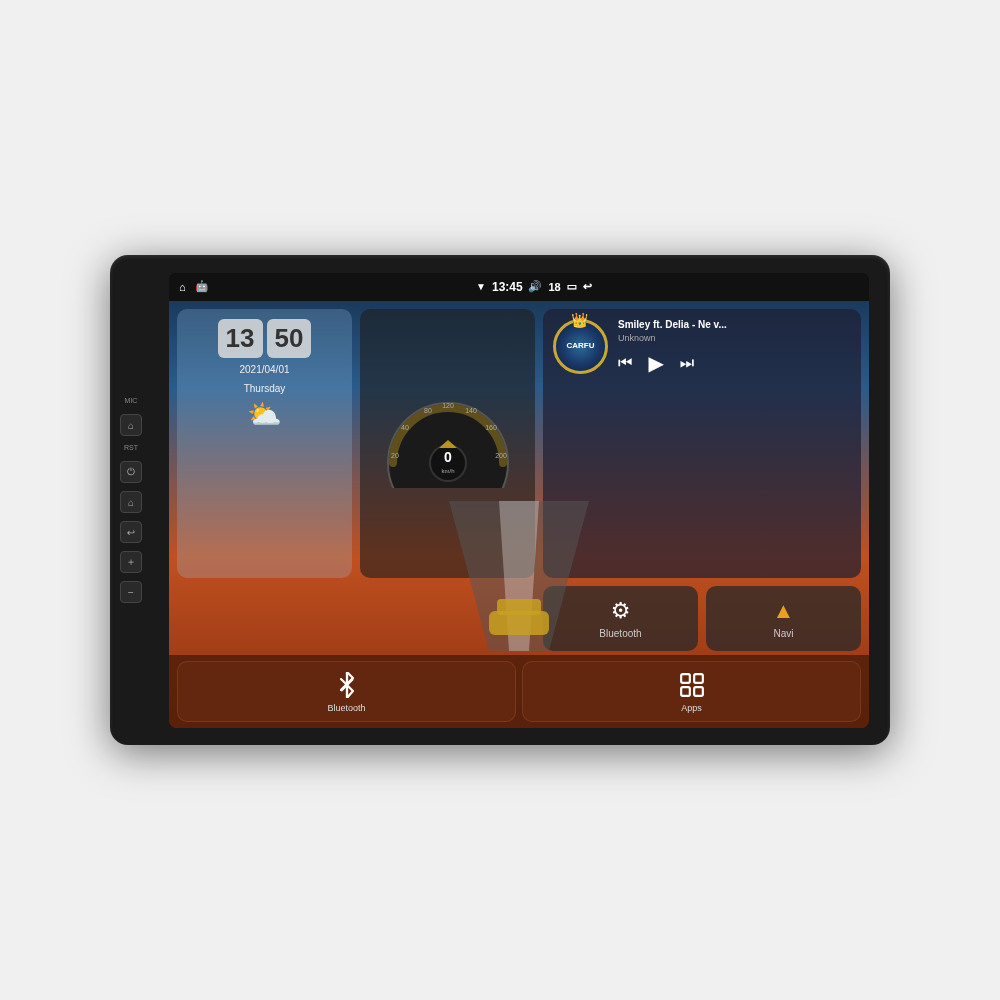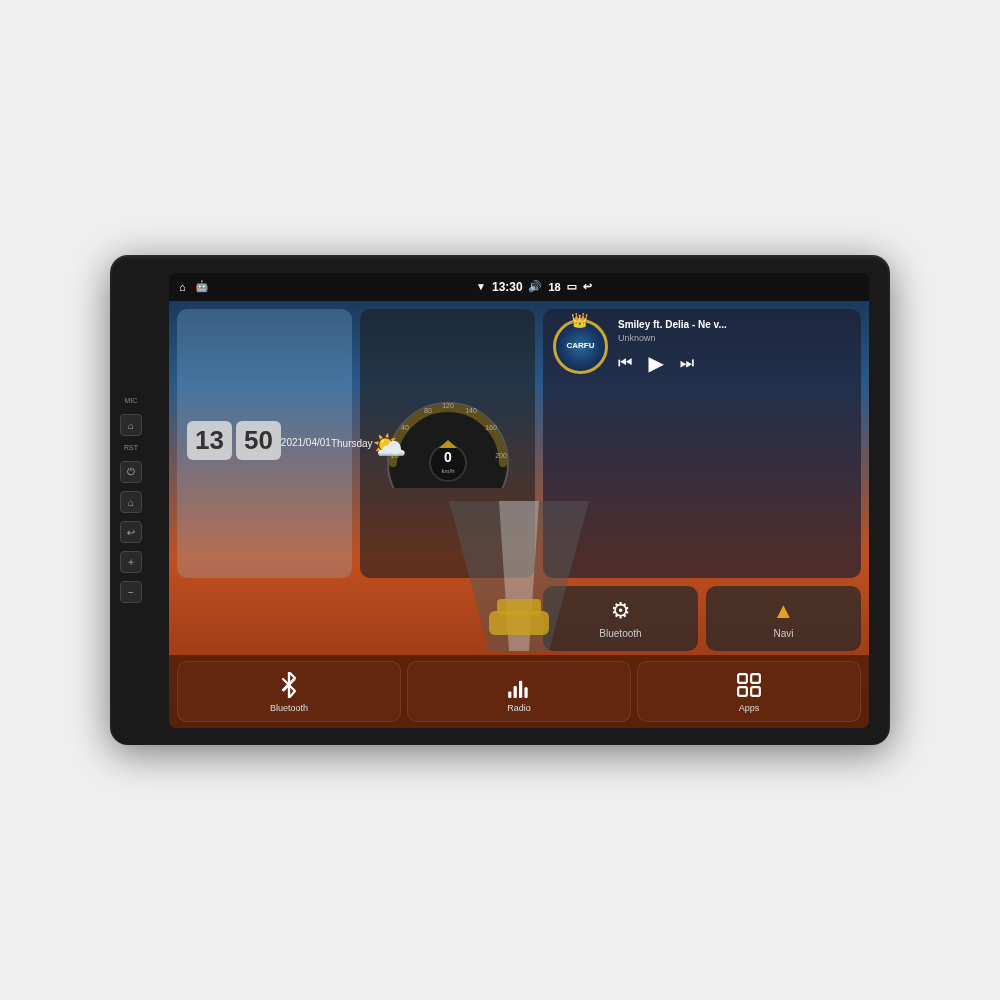--- a/index.html
+++ b/index.html
@@ -125,20 +125,21 @@
       padding: 8px 8px 4px 8px;
       flex: 1;
     }
 
     
     .clock-widget {
       background: rgba(150,200,230,0.25);
       border-radius: 10px;
       padding: 10px;
       display: flex;
+      flex-direction: column;
       align-items: center;
       width: 175px;
       flex-shrink: 0;
       backdrop-filter: blur(2px);
     }
     .clock-display {
       display: flex;
       gap: 4px;
       margin-bottom: 6px;
     }
@@ -149,21 +150,21 @@
       font-size: 26px;
       font-weight: bold;
       color: #333;
       min-width: 42px;
       text-align: center;
     }
     .clock-date {
       font-size: 10px;
       color: #eee;
       text-align: center;
-      margin-bottom: 1px;
+      margin-bottom: 8px;
     }
     .clock-day {
       font-size: 10px;
       color: #eee;
       text-align: center;
     }
     .weather-icon {
       font-size: 28px;
       margin-top: 4px;
     }
@@ -329,21 +330,21 @@
 
   <div class="screen">
 
     <div class="status-bar">
       <div class="status-left">
         <span class="status-icon">⌂</span>
         <span class="status-icon">🤖</span>
       </div>
       <div class="status-center">
         <span style="font-size:10px;">▼</span>
-        <span style="font-size:12px;font-weight:bold;">13:30</span>
+        <span style="font-size:12px;font-weight:bold;">13:45</span>
         <span>🔊</span>
         <span>18</span>
         <span>▭</span>
         <span>↩</span>
       </div>
       <div class="status-right"></div>
     </div>
 
     <div class="main-content">
 
@@ -429,29 +430,20 @@
       <div class="apps-row">
 
         <div class="app-btn">
           <svg class="app-btn-icon" width="26" height="26" viewBox="0 0 24 24" fill="none" xmlns="http://www.w3.org/2000/svg">
             <path d="M6.5 6.5l11 11L12 24V0l5.5 5.5-11 11" stroke="white" stroke-width="2" stroke-linecap="round" stroke-linejoin="round" fill="none"></path>
             <path d="M12 0v24M6.5 17.5l11-11" stroke="white" stroke-width="2" fill="none"></path>
           </svg>
           <span class="app-btn-label">Bluetooth</span>
         </div>
 
-        <div class="app-btn">
-          <svg class="app-btn-icon" width="26" height="26" viewBox="0 0 24 24" fill="white" xmlns="http://www.w3.org/2000/svg">
-            <rect x="2" y="18" width="3" height="6" rx="1"></rect>
-            <rect x="7" y="13" width="3" height="11" rx="1"></rect>
-            <rect x="12" y="8" width="3" height="16" rx="1"></rect>
-            <rect x="17" y="14" width="3" height="10" rx="1"></rect>
-          </svg>
-          <span class="app-btn-label">Radio</span>
-        </div>
 
         <div class="app-btn">
           <svg class="app-btn-icon" width="26" height="26" viewBox="0 0 24 24" fill="none" xmlns="http://www.w3.org/2000/svg">
             <rect x="2" y="2" width="8" height="8" rx="1.5" stroke="white" stroke-width="2"></rect>
             <rect x="14" y="2" width="8" height="8" rx="1.5" stroke="white" stroke-width="2"></rect>
             <rect x="2" y="14" width="8" height="8" rx="1.5" stroke="white" stroke-width="2"></rect>
             <rect x="14" y="14" width="8" height="8" rx="1.5" stroke="white" stroke-width="2"></rect>
           </svg>
           <span class="app-btn-label">Apps</span>
         </div>

